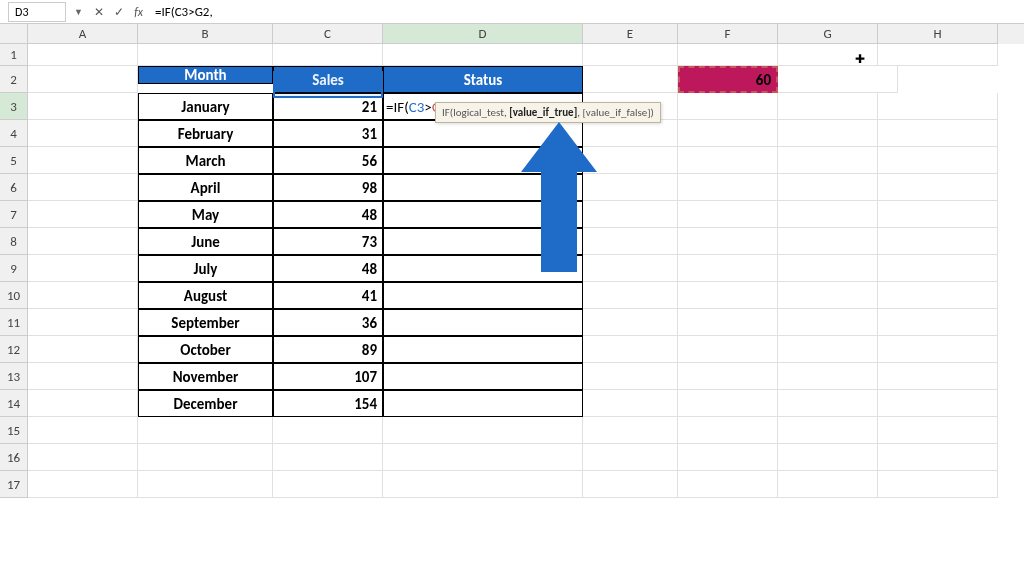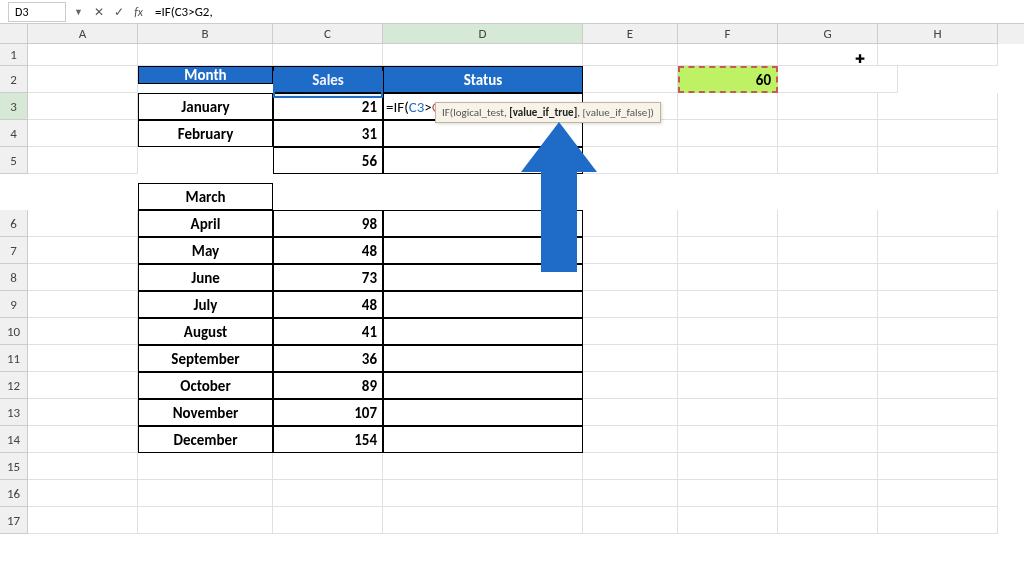--- a/index.html
+++ b/index.html
@@ -24,21 +24,21 @@
     .rows { position: relative; }
     .row { display: flex; }
     .row-h { width: 28px; background: #f0f0f0; border-right: 1px solid #ccc; border-bottom: 1px solid #ccc; text-align: center; font-size: 13px; color: #444; }
     .row-h.active { background: #d6e8d6; }
     .cell { border-right: 1px solid #e0e0e0; border-bottom: 1px solid #e0e0e0; padding: 0 5px; display: flex; align-items: center; position: relative; font-size: 15px; }
     
     .th-blue { background: #1f6cc8; color: #fff; font-weight: bold; justify-content: center; border: 1px solid #000; }
     .tcell { border: 1px solid #000; justify-content: center; font-weight: 600; }
     .tcell.num { justify-content: flex-end; }
     
-    .goal-cell { background: #bef264; border: 2px dashed #c55a5a; justify-content: flex-end; font-weight: 600; position: relative; padding-left: 44px; }
+    .goal-cell { background: #be185d; border: 2px dashed #c55a5a; justify-content: flex-end; font-weight: 600; position: relative; padding-left: 44px; }
     
     .edit-cell { border: 1px solid #000; background: #fff; padding: 0 2px; font-size: 15px; align-items: center; }
     .ref-c3 { color: #1f6cc8; }
     .ref-g2 { color: #c55a5a; }
     
     .ref-box-blue { position: absolute; border: 2px solid #1f6cc8; background: rgba(31,108,200,0.08); pointer-events: none; }
     
     .tooltip { position: absolute; background: #f7f3e8; border: 1px solid #bdb69c; font-size: 11px; padding: 3px 6px; color: #555; white-space: nowrap; box-shadow: 1px 1px 3px rgba(0,0,0,0.15); }
     .tooltip b { font-weight: bold; color: #222; }
     
@@ -124,21 +124,21 @@
         <div class="cell cC tcell num" style="height: 27px;">31</div>
         <div class="cell cD tcell" style="height: 27px;"></div>
         <div class="cell cE" style="height: 27px;"></div>
         <div class="cell cF" style="height: 27px;"></div>
         <div class="cell cG" style="height: 27px;"></div>
         <div class="cell cH" style="height: 27px;"></div>
       </div>
       <div class="row">
         <div class="row-h rx" style="height: 27px; line-height: 27px;">5</div>
         <div class="cell cA" style="height: 27px;"></div>
-        <div class="cell cB tcell" style="height: 27px; margin-top: 36px;">March</div>
+        <div class="cell cB tcell" style="height: 27px;">March</div>
         <div class="cell cC tcell num" style="height: 27px;">56</div>
         <div class="cell cD tcell" style="height: 27px;"></div>
         <div class="cell cE" style="height: 27px;"></div>
         <div class="cell cF" style="height: 27px;"></div>
         <div class="cell cG" style="height: 27px;"></div>
         <div class="cell cH" style="height: 27px;"></div>
       </div>
       <div class="row">
         <div class="row-h rx" style="height: 27px; line-height: 27px;">6</div>
         <div class="cell cA" style="height: 27px;"></div>

